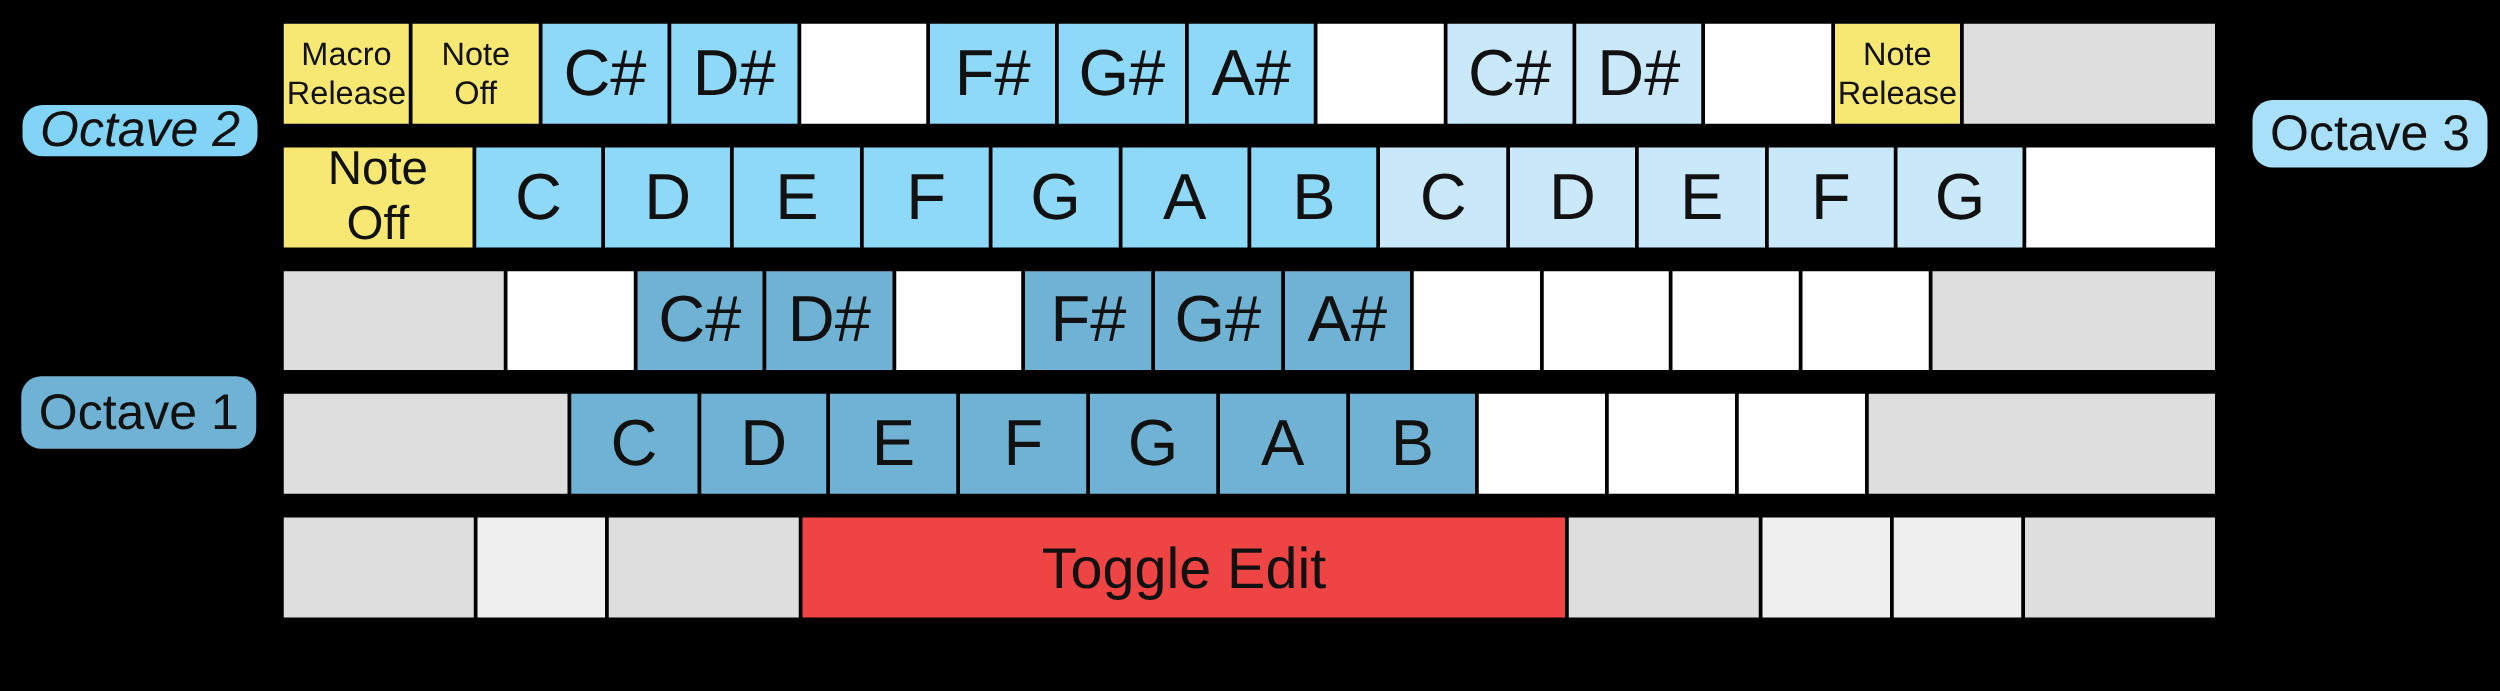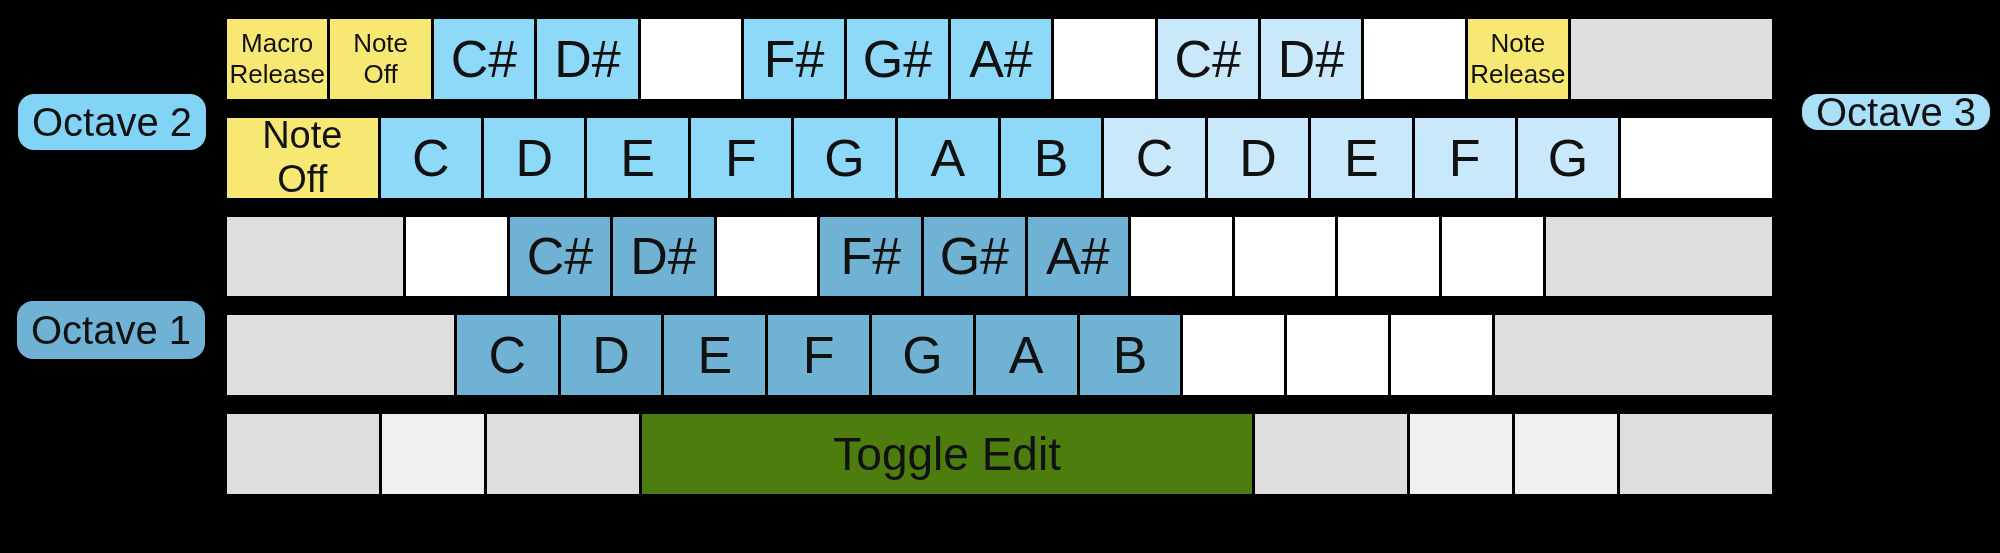--- a/index.html
+++ b/index.html
@@ -50,23 +50,23 @@
     position: absolute;
     display: flex;
     align-items: center;
     justify-content: center;
     padding: 0 14px;
     border-radius: 16px;
     font-size: 40px;
     font-weight: 500;
     color: #111;
   }
-  .pill-octave2 { left: 18px;   top: 94px;  height: 56px; }
+  .pill-octave2 { left: 18px;   top: 84px;  height: 41px; font-style: italic; }
   .pill-octave1 { left: 17px;   top: 301px; height: 58px; }
-  .pill-octave3 { left: 1802px; top: 94px;  height: 36px; }
+  .pill-octave3 { left: 1802px; top: 80px;  height: 54px; }
 </style>
 </head>
 <body>
 
 <div class="stage">
   <div class="pill pill-octave2" style="background: rgb(130, 212, 246);">Octave 2</div>
   <div class="pill pill-octave1" style="background: rgb(111, 178, 212);">Octave 1</div>
   <div class="pill pill-octave3" style="background: rgb(169, 224, 249);">Octave 3</div>
 
   <div class="keyboard">
@@ -132,20 +132,20 @@
         <div class="key size-xl" style="background: rgb(111, 178, 212); flex: 0 0 calc(6.66667% - 2.2px);">B</div>
         <div class="key size-xl" style="background: rgb(255, 255, 255); flex: 0 0 calc(6.66667% - 2.2px);"></div>
         <div class="key size-xl" style="background: rgb(255, 255, 255); flex: 0 0 calc(6.66667% - 2.2px);"></div>
         <div class="key size-xl" style="background: rgb(255, 255, 255); flex: 0 0 calc(6.66667% - 2.2px);"></div>
         <div class="key size-xl" style="background: rgb(222, 222, 222); flex: 0 0 calc(18.3333% - 6.05px);"></div>
       </div>
       <div class="kb-row">
         <div class="key size-xl" style="background: rgb(222, 222, 222); flex: 0 0 calc(10% - 2.1px);"></div>
         <div class="key size-xl" style="background: rgb(239, 239, 239); flex: 0 0 calc(6.66667% - 1.4px);"></div>
         <div class="key size-xl" style="background: rgb(222, 222, 222); flex: 0 0 calc(10% - 2.1px);"></div>
-        <div class="key size-lg" style="background: #4d7c0f; flex: 0 0 calc(40% - 8.4px);">Toggle Edit</div>
+        <div class="key size-lg" style="background: #ef4444; flex: 0 0 calc(40% - 8.4px);">Toggle Edit</div>
         <div class="key size-xl" style="background: rgb(222, 222, 222); flex: 0 0 calc(10% - 2.1px);"></div>
         <div class="key size-xl" style="background: rgb(239, 239, 239); flex: 0 0 calc(6.66667% - 1.4px);"></div>
         <div class="key size-xl" style="background: rgb(239, 239, 239); flex: 0 0 calc(6.66667% - 1.4px);"></div>
         <div class="key size-xl" style="background: rgb(222, 222, 222); flex: 0 0 calc(10% - 2.1px);"></div>
       </div>
     </div>
 </div>
 
 </body></html>

